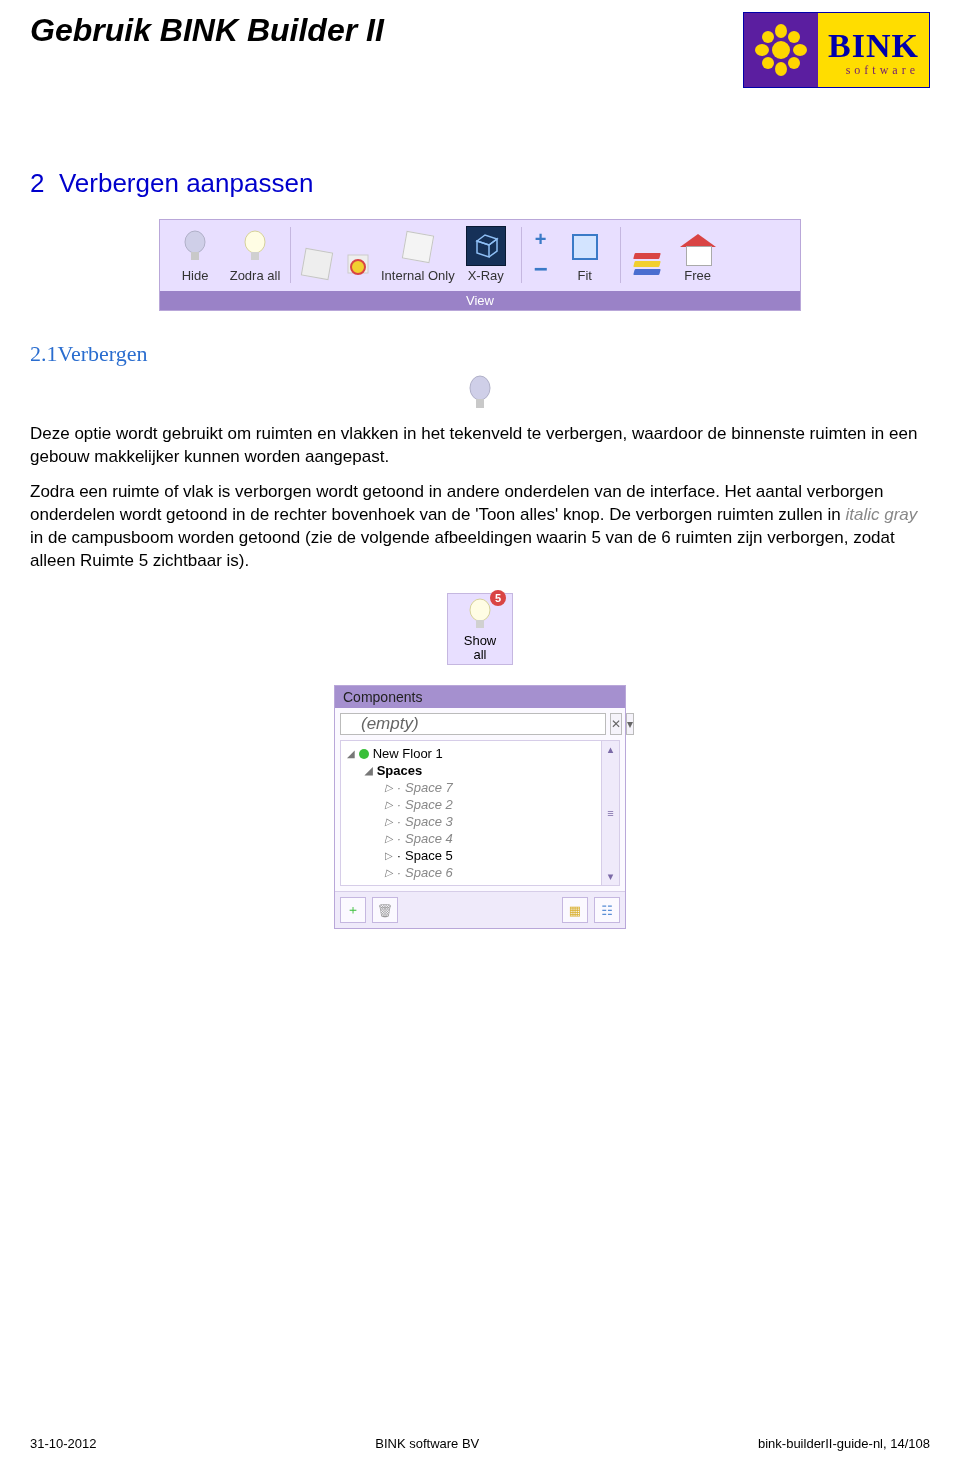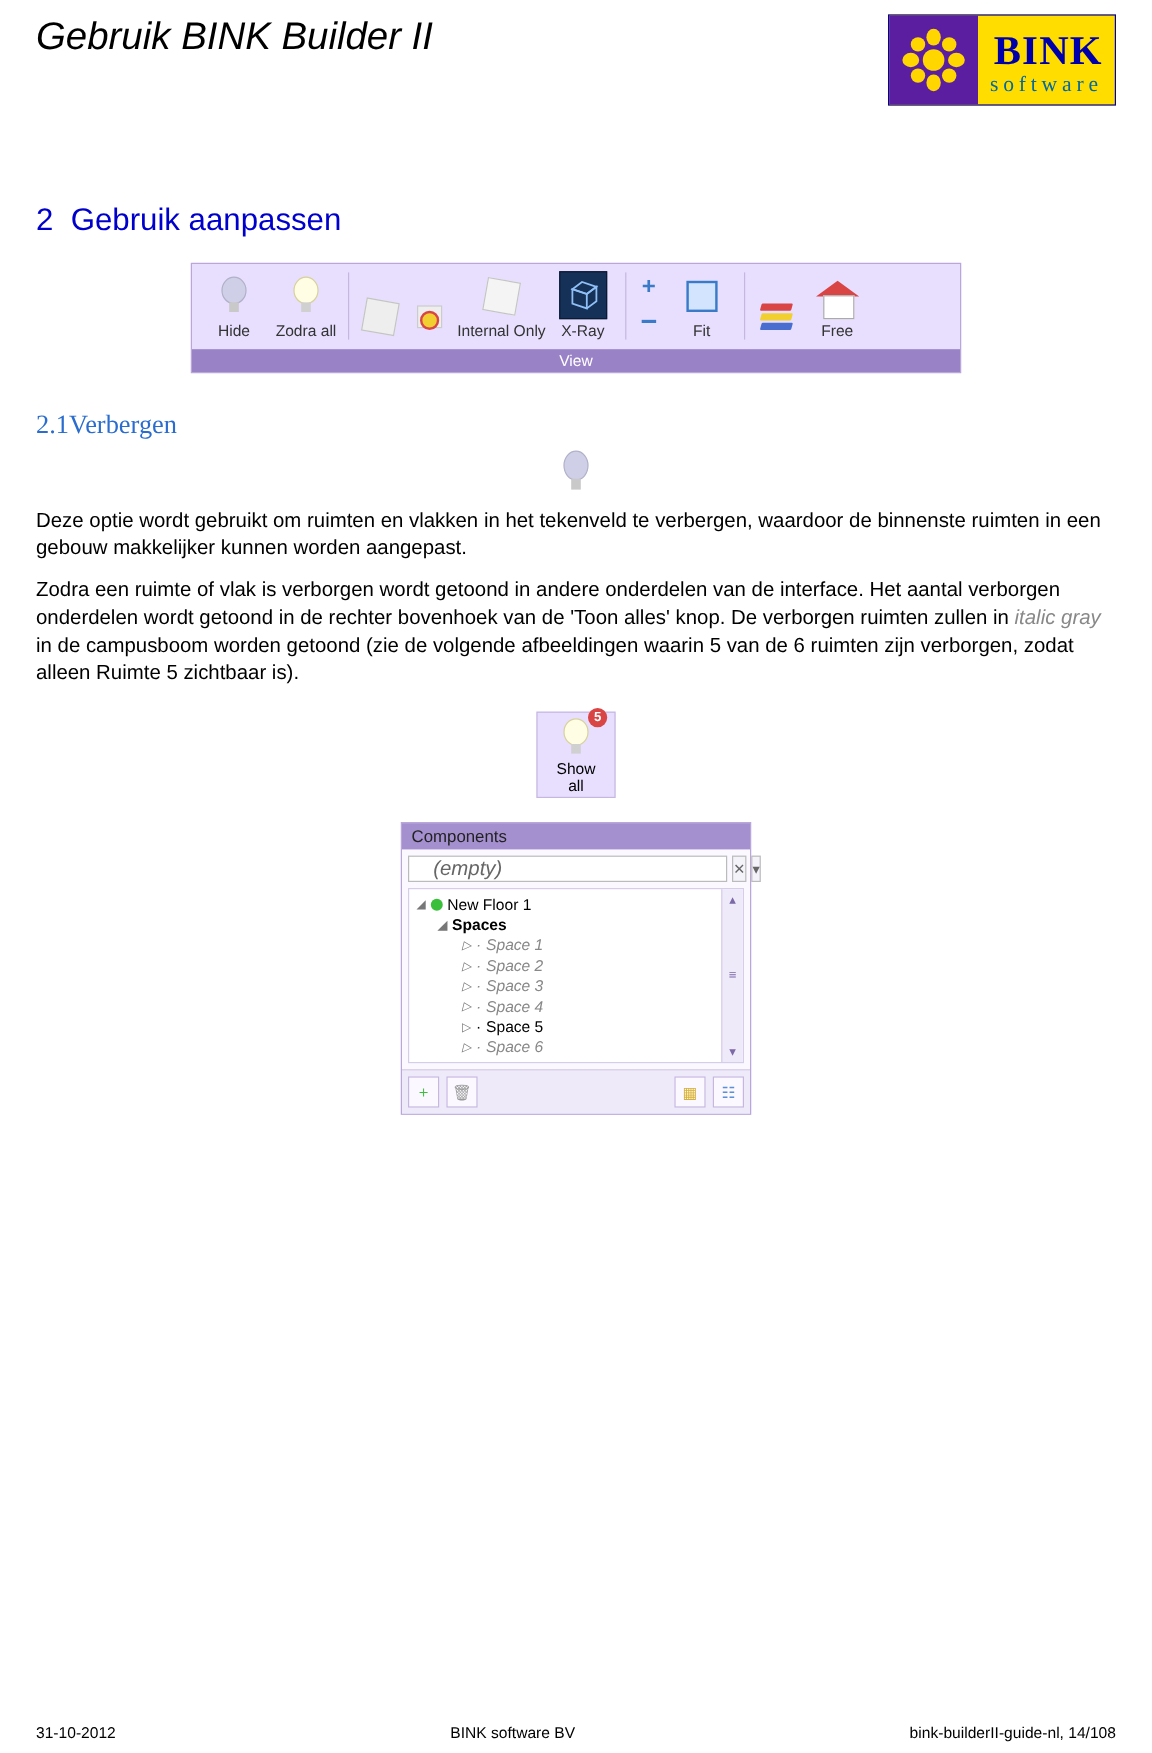--- a/index.html
+++ b/index.html
@@ -1,23 +1,23 @@
 <!DOCTYPE html>
 <html><head>
 <meta charset="utf-8">
 <style>
   html,body{margin:0;padding:0;background:#fff;color:#000;font-family:Arial,Helvetica,sans-serif;}
   .page{width:960px;min-height:1461px;margin:0 auto;position:relative;padding:0 30px 40px 30px;box-sizing:border-box;}
   header.doc-header{display:flex;justify-content:space-between;align-items:flex-start;padding-top:12px;}
-  .doc-title{font-family:Verdana,Arial,sans-serif;font-style:italic;font-size:32px;font-weight:normal;}
+  .doc-title{font-family:Verdana,Arial,sans-serif;font-style:italic;font-size:32px;font-weight:bold;}
   .logo{display:flex;align-items:center;background:#fd0;border:1px solid #0000aa;padding:0;height:74px;font-family:Liberation Serif, serif;}
   .logo .sun{width:74px;height:74px;display:flex;align-items:center;justify-content:center;background:#5b1ea0;}
   .logo .brand{display:flex;flex-direction:column;align-items:flex-end;padding:4px 10px 0 10px;line-height:1;}
   .logo .brand .bink{font-weight:900;font-size:34px;letter-spacing:1px;color:#0000aa;}
-  .logo .brand .soft{font-size:18px;letter-spacing:4px;color:#0369a1;margin-top:1px;}
+  .logo .brand .soft{font-size:12px;letter-spacing:4px;color:#701a75;margin-top:1px;}
   h1.sect{color:#0000cc;font-family:Verdana,Arial,sans-serif;font-size:26px;font-weight:normal;margin:80px 0 20px 0;}
   h2.sub{color:#2a6dcf;font-family:Liberation Serif, serif;font-size:22px;font-weight:normal;margin:30px 0 8px 0;}
   p.body{font-size:17px;line-height:1.35;margin:12px 0;}
   .italic-gray{font-style:italic;color:#888;}
   
   .ribbon-wrap{display:flex;justify-content:center;margin:8px 0 24px 0;}
   .ribbon{background:#e8dfff;border:1px solid #b9a7d9;width:640px;}
   .ribbon-row{display:flex;align-items:flex-end;gap:2px;padding:6px 6px 8px 6px;}
   .rbtn{display:flex;flex-direction:column;align-items:center;justify-content:flex-end;min-width:40px;font-size:13px;color:#333;gap:2px;}
   .rbtn.lab{min-width:58px;}
@@ -92,21 +92,21 @@
         </svg>
       </div>
       <div class="brand">
         <div class="bink">BINK</div>
         <div class="soft">software</div>
       </div>
     </div>
   </header>
 
   <h1 class="sect">
-    <span>2</span>&nbsp;&nbsp;<span>Gebruik aanpassen</span>
+    <span>2</span>&nbsp;&nbsp;<span>Verbergen aanpassen</span>
   </h1>
 
   <div class="ribbon-wrap">
     <div class="ribbon">
       <div class="ribbon-row">
         <div class="rbtn lab">
           <div class="ico">
             <svg width="26" height="34">
                 <ellipse cx="13" cy="12" rx="10" ry="11" class="bulb-off"></ellipse>
                 <rect x="9" y="22" width="8" height="8" fill="#c9c9c9"></rect>
@@ -235,21 +235,21 @@
         <div class="tree">
           <div class="tree-row root">
             <span class="tri">◢</span>
             <span class="dot"></span>
             <span>New Floor 1</span>
           </div>
           <div class="tree-row lev2">
             <span class="tri">◢</span>
             <span>Spaces</span>
           </div>
-          <div class="tree-row leaf"><span class="tri">▷</span> · <span>Space 1</span></div>
+          <div class="tree-row leaf"><span class="tri">▷</span> · <span>Space 7</span></div>
           <div class="tree-row leaf"><span class="tri">▷</span> · <span>Space 2</span></div>
           <div class="tree-row leaf"><span class="tri">▷</span> · <span>Space 3</span></div>
           <div class="tree-row leaf"><span class="tri">▷</span> · <span>Space 4</span></div>
           <div class="tree-row leaf active"><span class="tri">▷</span> · <span>Space 5</span></div>
           <div class="tree-row leaf"><span class="tri">▷</span> · <span>Space 6</span></div>
           <div class="scroll">
             <span class="arrow">▴</span>
             <span class="mark">≡</span>
             <span class="arrow">▾</span>
           </div>

